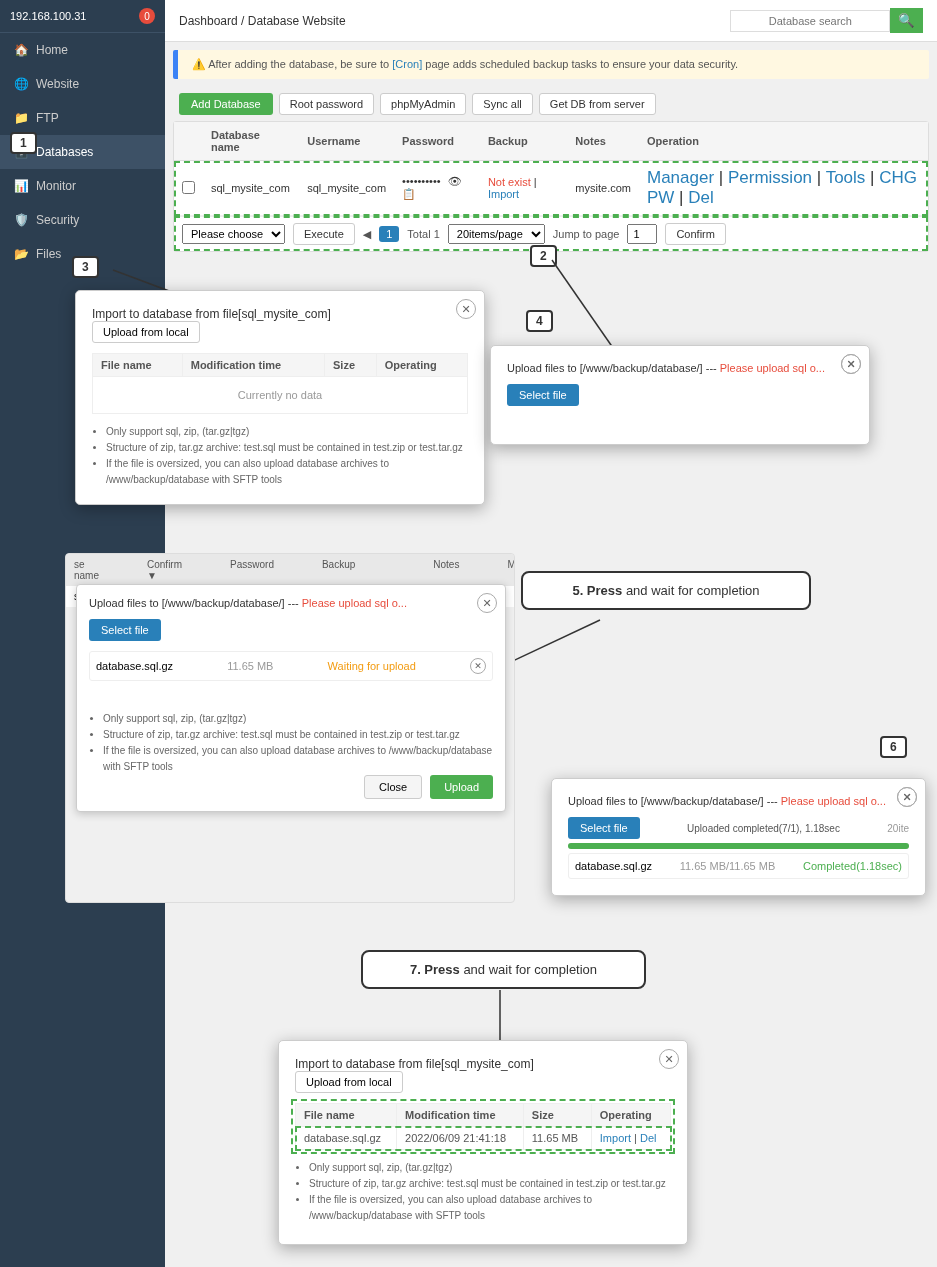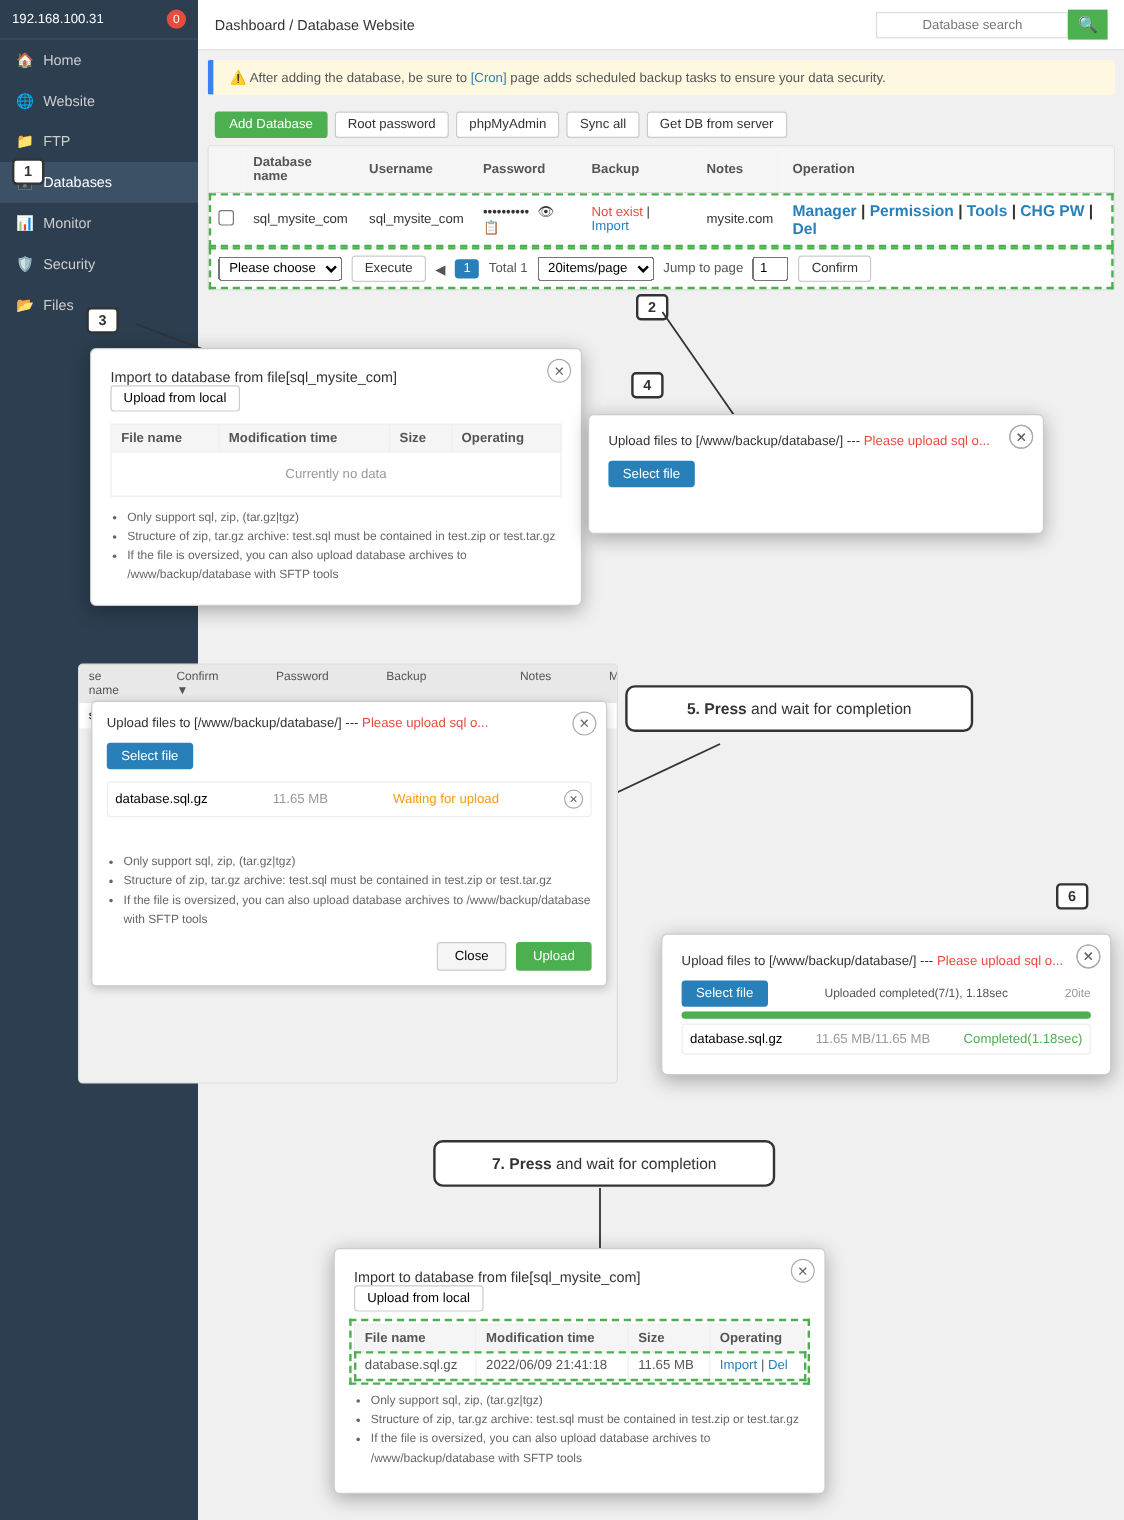--- a/index.html
+++ b/index.html
@@ -391,21 +391,21 @@
             <span>••••••••••</span>
             <span style="cursor:pointer; margin-left:4px;">👁</span>
             <span style="cursor:pointer;">📋</span>
           </td>
           <td>
             <span class="not-exist">Not exist</span>
             <span> | </span>
             <span class="link-blue">Import</span>
           </td>
           <td>mysite.com</td>
-          <td style="font-size:13px;font-weight:bold;">
+          <td style="font-size:17px;">
             <span class="link-blue">Manager</span> |
             <span class="link-blue">Permission</span> |
             <span class="link-blue">Tools</span> |
             <span class="link-blue">CHG PW</span> |
             <span class="link-blue">Del</span>
           </td>
         </tr>
       </tbody>
     </table>
     <div class="table-footer" style="outline: 2px dashed #4caf50; outline-offset:-2px;">
@@ -496,21 +496,21 @@
       <span style="color:#999;">11.65 MB</span>
       <span class="waiting-text">Waiting for upload</span>
       <button class="modal-close" style="position:relative; top:0; right:0; width:16px; height:16px; font-size:9px;">✕</button>
     </div>
     
     <ul style="margin-top:30px; font-size:10px; color:#666; line-height:1.6; margin-left:14px;">
       <li>Only support sql, zip, (tar.gz|tgz)</li>
       <li>Structure of zip, tar.gz archive: test.sql must be contained in test.zip or test.tar.gz</li>
       <li>If the file is oversized, you can also upload database archives to /www/backup/database with SFTP tools</li>
     </ul>
-    <div style="display:flex; justify-content:flex-end; gap:8px; margin-top:10px;">
+    <div style="display:flex; justify-content:flex-end; gap:8px; ">
       <button style="padding:5px 14px; border:1px solid #ccc; background:#f5f5f5; font-size:11px; cursor:pointer; border-radius:3px;">Close</button>
       <button style="padding:5px 14px; background:#4caf50; color:#fff; border:none; font-size:11px; cursor:pointer; border-radius:3px;">Upload</button>
     </div>
   </div>
 </div>
 
 <div class="callout-bubble" style="position:absolute; left:521px; top:571px; width:290px; text-align:center; z-index:15;">
   <span><strong>5. Press</strong> and wait for completion</span>
 </div>
 

